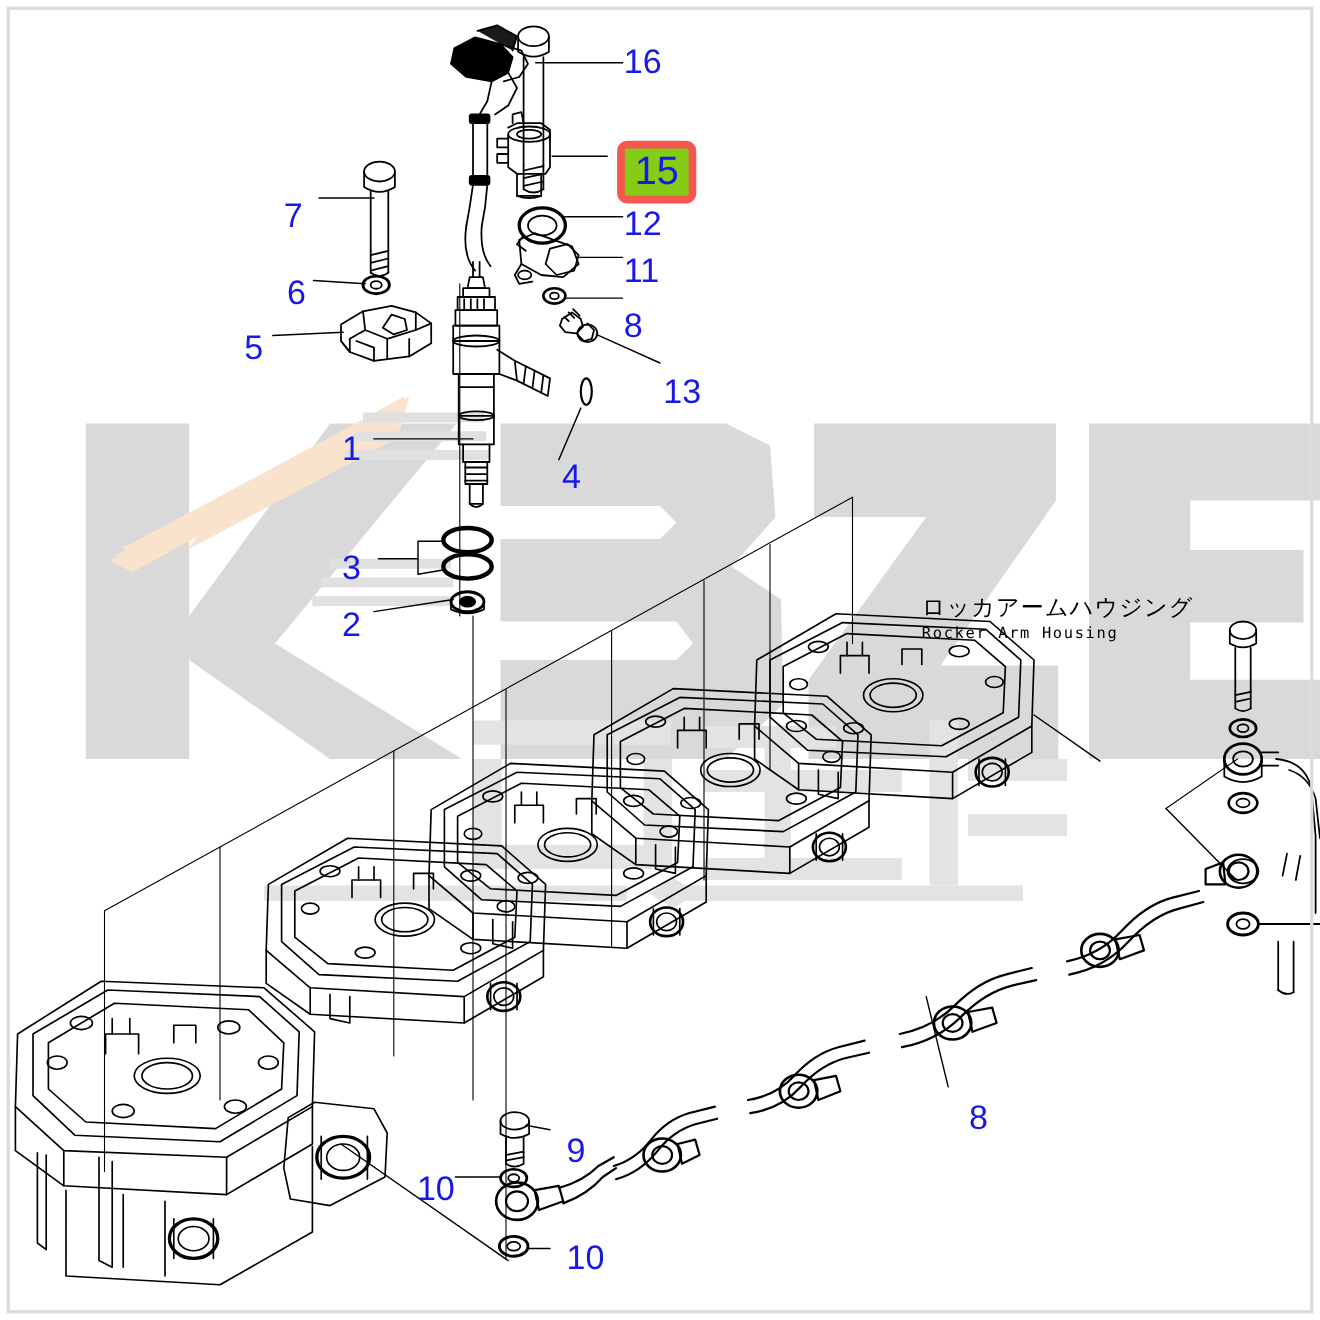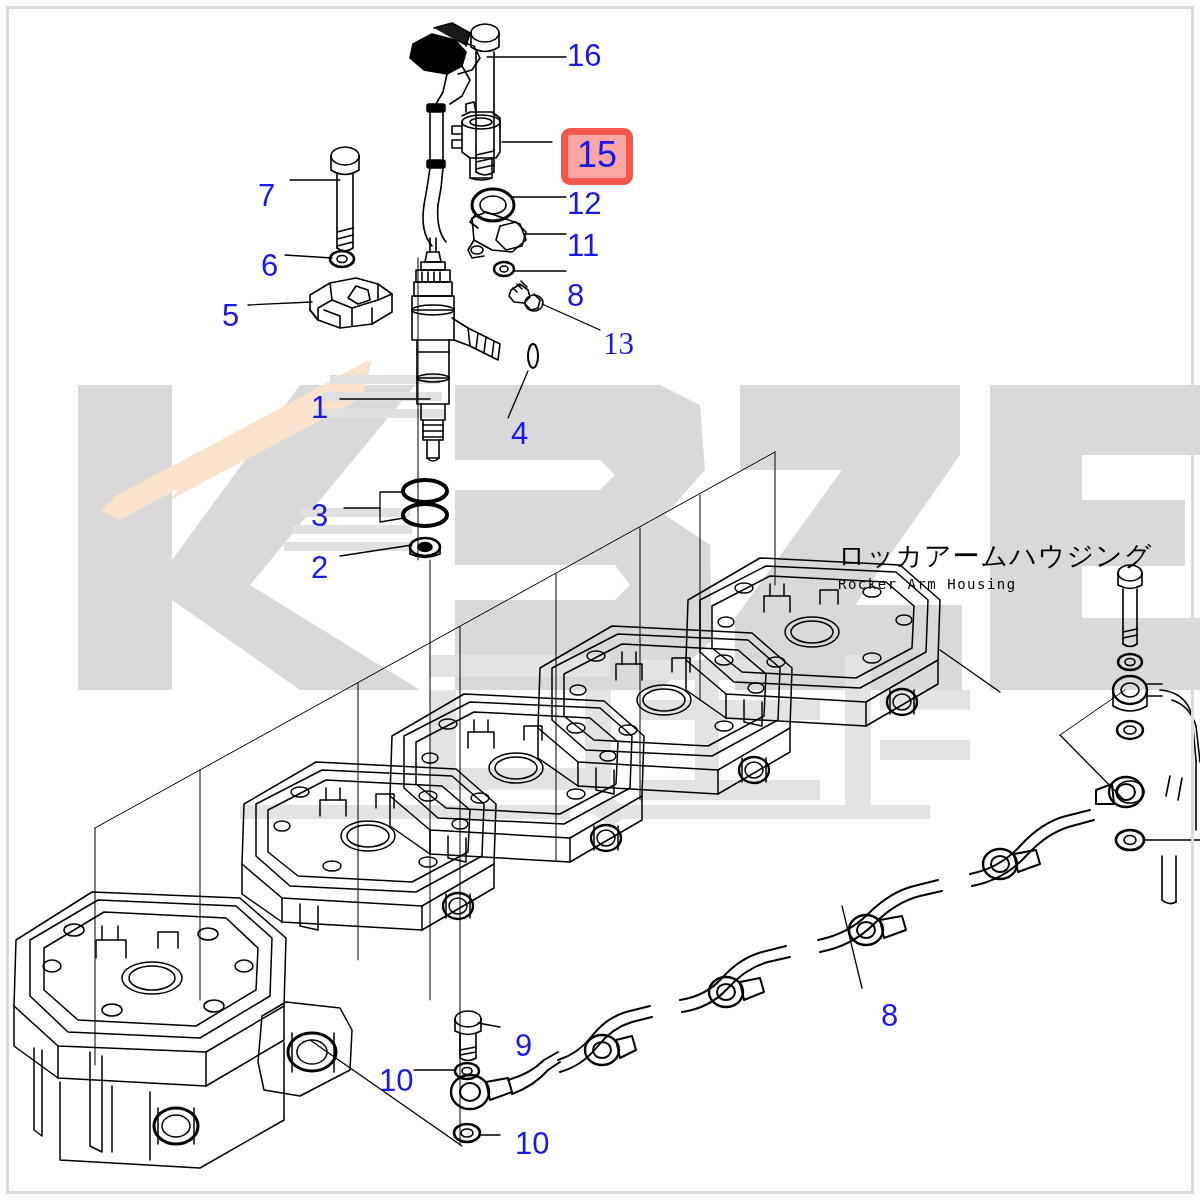--- a/index.html
+++ b/index.html
@@ -14,29 +14,29 @@
     border:3px solid #dcdcdc;box-sizing:border-box;pointer-events:none;
   }
   svg.layer{position:absolute;left:0;top:0;width:1200px;height:1200px;}
   .wm{position:absolute;left:0;top:0;width:1200px;height:1200px;pointer-events:none;}
   .callout{
     position:absolute;color:#1818e8;font-family:"Liberation Sans",sans-serif;
     font-weight:400;font-size:31px;line-height:1;white-space:nowrap;
     user-select:none;
   }
   .callout.hl{
-    color:#1818e8;background:#fca5a5;
+    color:#1818e8;background:#84cc16;
     border:7px solid #f4574e;border-radius:9px;
     padding:2px 9px 5px 9px;font-size:36px;
   }
   .jpLabel{
     position:absolute;color:#000;white-space:nowrap;user-select:none;
     font-family:"DejaVu Sans",sans-serif;
   }
-  .jpLabel .jp{font-size:27px;letter-spacing:1px;display:block;}
+  .jpLabel .jp{font-size:21px;letter-spacing:1px;display:block;}
   .jpLabel .en{font-family:"DejaVu Sans Mono","Liberation Mono",monospace;
     font-size:14px;letter-spacing:1.5px;display:block;margin-top:2px;}
 </style>
 </head>
 <body>
 
 <div id="stage">
 
   <svg class="wm" viewBox="0 0 1200 1200" xmlns="http://www.w3.org/2000/svg">
     <defs>
@@ -494,20 +494,20 @@
       <div class="callout" style="left: 511px; top: 418px;">4</div>
       <div class="callout" style="left: 222px; top: 300px;">5</div>
       <div class="callout" style="left: 261px; top: 250px;">6</div>
       <div class="callout" style="left: 258px; top: 180px;">7</div>
       <div class="callout" style="left: 881px; top: 1000px;">8</div>
       <div class="callout" style="left: 515px; top: 1030px;">9</div>
       <div class="callout" style="left: 379px; top: 1065px;">10</div>
       <div class="callout" style="left: 515px; top: 1128px;">10</div>
       <div class="callout" style="left: 567px; top: 230px;">11</div>
       <div class="callout" style="left: 567px; top: 188px;">12</div>
-      <div class="callout" style="left: 603px; top: 328px; font-family: Liberation Serif, serif;">13</div>
+      <div class="callout" style="left: 603px; top: 340px;">13</div>
       <div class="callout" style="left: 567px; top: 280px;">8</div>
       <div class="callout hl" style="left: 561px; top: 128px;">15</div>
       <div class="callout" style="left: 567px; top: 40px;">16</div>
     </div>
 
   <div id="frame"></div>
 </div>
 
 </body></html>

